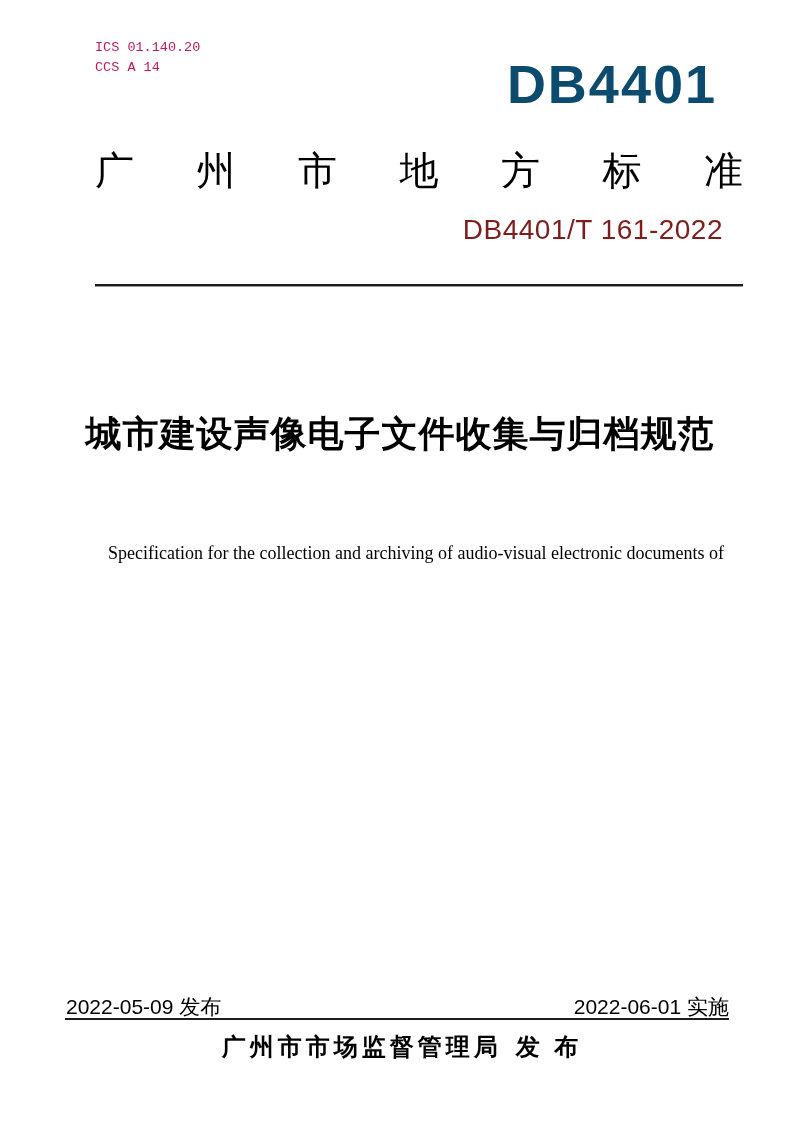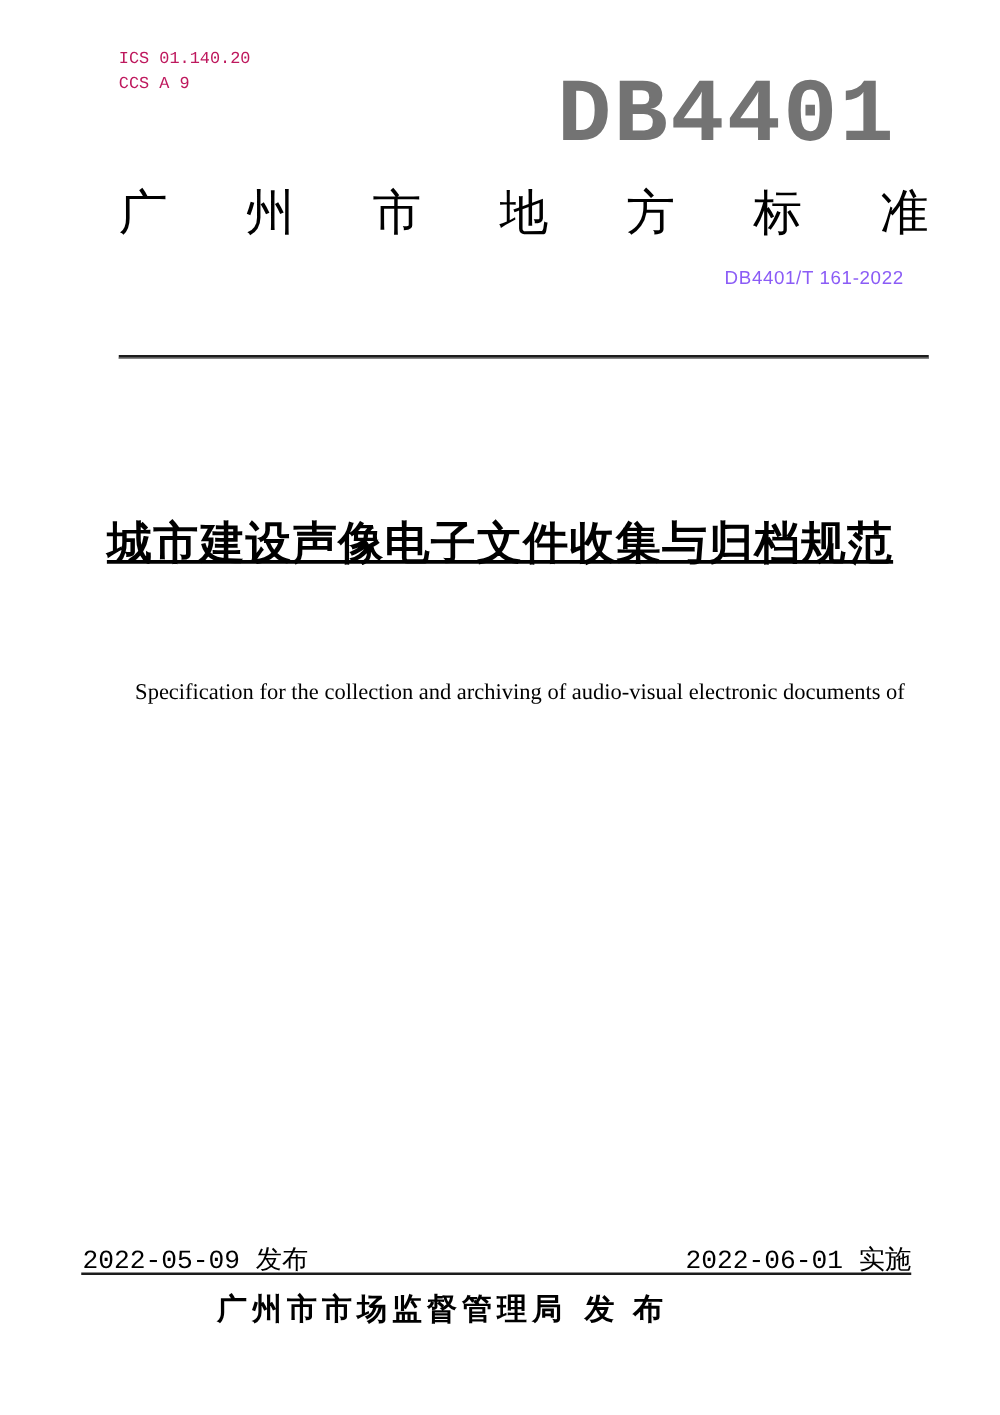--- a/index.html
+++ b/index.html
@@ -25,49 +25,49 @@
     font-size: 13.5px;
     line-height: 20px;
     color: #be185d;
     white-space: nowrap;
   }
   
   .doc-code {
     position: absolute;
     top: 57px;
     right: 83px;
-    font-family: Liberation Mono, monospace;
+    font-family: Liberation Sans, sans-serif;
     font-weight: bold;
-    font-size: 72px;
+    font-size: 54px;
     line-height: 1;
     letter-spacing: 2px;
-    color: #737373;
+    color: #0c4a6e;
     white-space: nowrap;
   }
   
   .standard-type {
     position: absolute;
     left: 95px;
     top: 150px;
     width: 648px;
     display: flex;
     justify-content: space-between;
     font-size: 39px;
     font-weight: 400;
     line-height: 1.1;
     color: #000;
   }
   
   .standard-number {
     position: absolute;
     top: 214px;
     right: 77px;
-    font-size: 15px;
+    font-size: 28px;
     letter-spacing: 0.5px;
-    color: #8b5cf6;
+    color: #7f1d1d;
     white-space: nowrap;
     margin-left: 39px;
   }
   .rule-top {
     position: absolute;
     left: 95px;
     top: 284px;
     width: 648px;
     height: 2px;
     background: #1c1c1c;
@@ -77,21 +77,20 @@
     position: absolute;
     left: 0;
     top: 410px;
     width: 800px;
     text-align: center;
     font-size: 36px;
     font-weight: bold;
     letter-spacing: 1px;
     color: #000;
     white-space: nowrap;
-    text-decoration: underline;
   }
   .title-en {
     position: absolute;
     left: 0;
     top: 539px;
     width: 800px;
     text-align: center;
     font-family: "Liberation Serif", serif;
     font-size: 18px;
     line-height: 29px;
@@ -102,21 +101,20 @@
   .dates-row {
     position: absolute;
     left: 66px;
     top: 993px;
     width: 663px;
     display: flex;
     justify-content: space-between;
     font-size: 21px;
     color: #000;
     white-space: nowrap;
-    font-family: Liberation Mono, monospace;
   }
   .rule-bottom {
     position: absolute;
     left: 65px;
     top: 1018px;
     width: 664px;
     height: 2px;
     background: #1c1c1c;
   }
   .publisher-row {
@@ -125,31 +123,32 @@
     top: 1031px;
     width: 708px;
     display: flex;
     justify-content: center;
     align-items: baseline;
     gap: 14px;
     font-size: 24px;
     font-weight: bold;
     color: #000;
     white-space: nowrap;
+    padding-left: 48px;
   }
   .publisher-row .spaced { letter-spacing: 4px; }
 </style>
 </head>
 <body>
 
 <div class="page">
 
   <div class="meta-codes">
     <div>ICS 01.140.20</div>
-    <div>CCS A 9</div>
+    <div>CCS A 14</div>
   </div>
 
   <div class="doc-code">DB4401</div>
 
   <div class="standard-type">
       <span>广</span>
       <span>州</span>
       <span>市</span>
       <span>地</span>
       <span>方</span>

